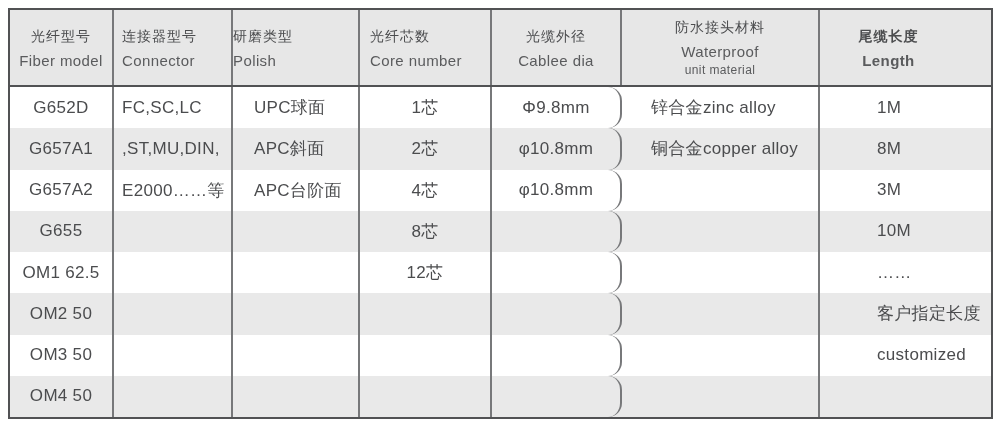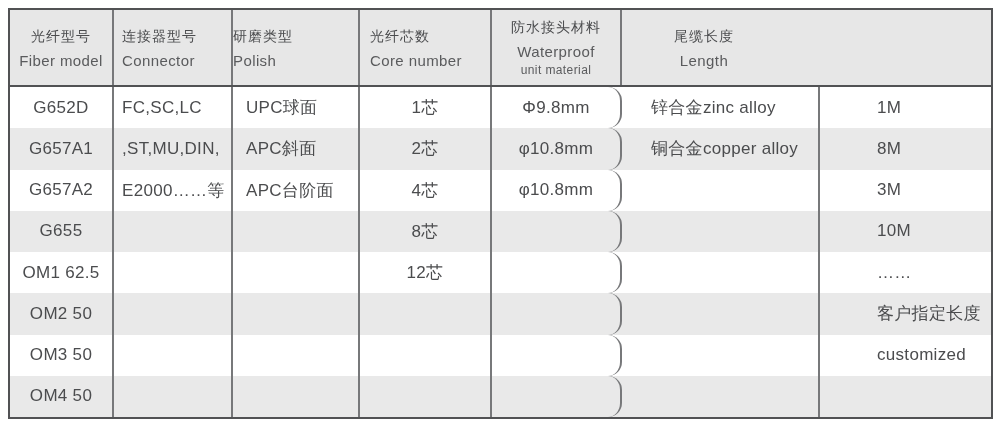--- a/index.html
+++ b/index.html
@@ -42,30 +42,30 @@
     overflow:hidden;white-space:nowrap;
   }
   .cell:last-child,.hcell:last-child{border-right:none;}
   .hcell{flex-direction:column;justify-content:center;align-items:center;}
   .hcell .zh{font-size:14px;letter-spacing:1px;color:var(--text);line-height:22px;}
   .hcell .en{font-size:15px;letter-spacing:0.4px;color:var(--text-sub);line-height:18px;margin-top:5px;}
   .hcell .en2{font-size:12px;letter-spacing:0.4px;color:var(--text-sub);line-height:18px;}
   
   .cell.c0{justify-content:center;}
   .cell.c1{padding-left:8px;}
-  .cell.c2{padding-left:13px;}
+  .cell.c2{padding-left:13px;margin-left:8px;}
   .cell.c3{justify-content:center;}
   .cell.c4{justify-content:center;border-radius:14px;}
   .cell.c5{padding-left:29px;}
   .cell.c6{padding-left:57px;}
   
   .hcell.c1{align-items:flex-start;padding-left:8px;}
   .hcell.c2{align-items:flex-start;}
   .hcell.c3{align-items:flex-start;padding-left:10px;}
-  .hcell.c6{padding-right:34px;}
+  .hcell.c6{padding-right:34px;font-weight:bold;}
 </style>
 </head>
 <body>
 
 <div class="canvas">
   <div class="spec-table">
 
     <div class="thead">
       <div class="hcell c0">
         <div class="zh">光纤型号</div>
@@ -75,20 +75,24 @@
         <div class="zh">连接器型号</div>
         <div class="en">Connector</div>
       </div>
       <div class="hcell c2">
         <div class="zh">研磨类型</div>
         <div class="en">Polish</div>
       </div>
       <div class="hcell c3">
         <div class="zh">光纤芯数</div>
         <div class="en">Core number</div>
+      </div>
+      <div class="hcell c4">
+        <div class="zh">光缆外径</div>
+        <div class="en">Cablee dia</div>
       </div>
       <div class="hcell c5">
         <div class="zh">防水接头材料</div>
         <div class="en">Waterproof</div>
         <div class="en2">unit material</div>
       </div>
       <div class="hcell c6">
         <div class="zh">尾缆长度</div>
         <div class="en">Length</div>
       </div>

